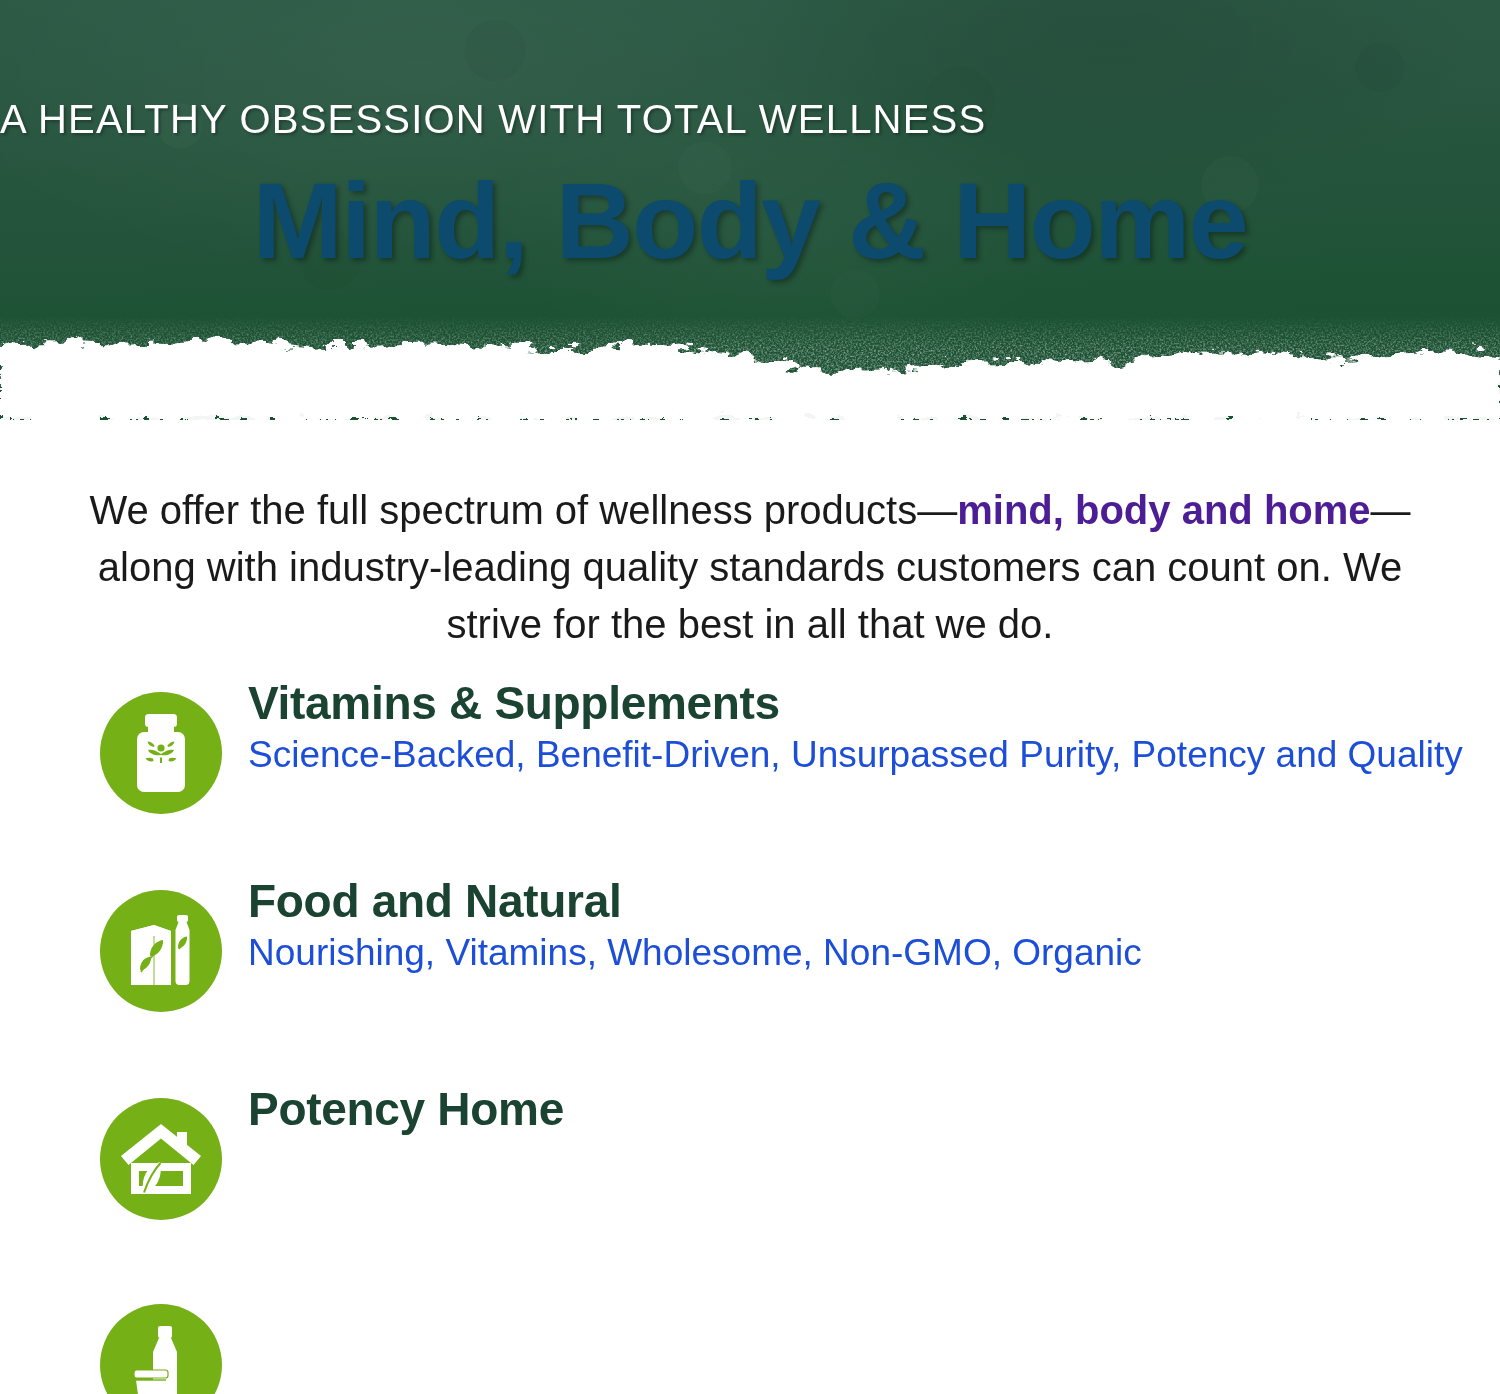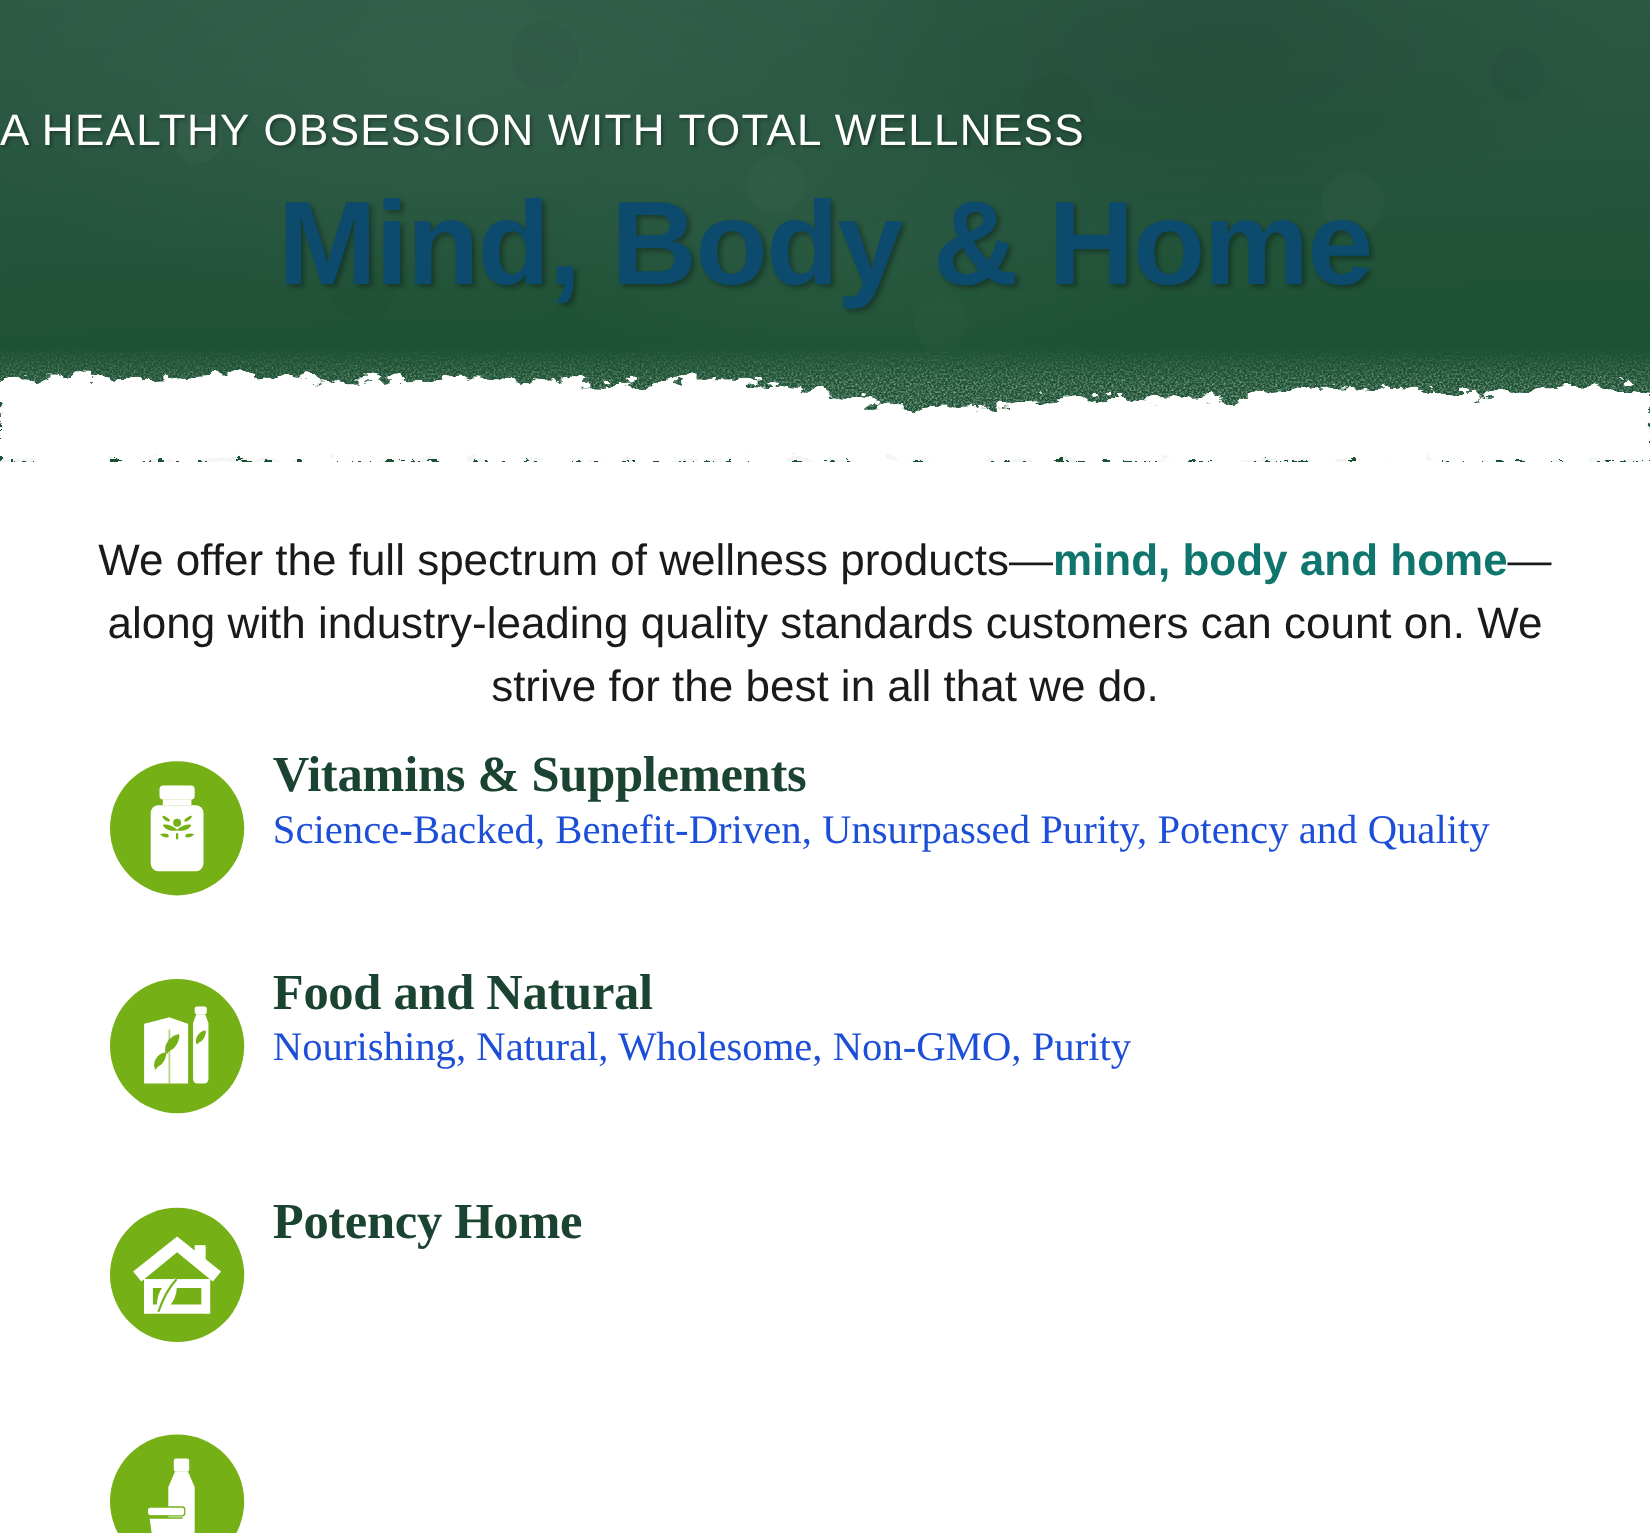--- a/index.html
+++ b/index.html
@@ -64,38 +64,38 @@
     position:absolute; left:0; bottom:34px; width:1500px; height:70px;
     pointer-events:none; opacity:.95;
   }
 
   
   .intro {
     position:absolute; top:482px; left:70px; width:1360px;
     text-align:center; color:#1a1a1a;
     font-size:40px; line-height:1.42; font-weight:400;
   }
-  .intro b { color:#0f766e; font-weight:700; }
+  .intro b { color:#4c1d95; font-weight:700; }
 
   
   .features { position:absolute; top:678px; left:0; width:1500px; }
   .feature {
     position:relative;
     display:flex; align-items:flex-start;
     padding-left:100px;
   }
   .f-icon {
     flex:0 0 122px; width:122px; height:122px;
     border-radius:50%;
     background:#76b017;
     display:flex; align-items:center; justify-content:center;
     margin-top:14px;
   }
   .f-icon svg { display:block; }
-  .f-text { padding-left:26px; padding-top:0;font-family:Liberation Serif, serif; }
+  .f-text { padding-left:26px; padding-top:0; }
   .f-title {
     color:#1b4332; font-weight:700; font-size:46px;
     line-height:1.12; letter-spacing:-.3px; white-space:nowrap;
   }
   .f-desc {
     color:#1d4ed8; font-weight:400; font-size:37px;
     line-height:1.26; margin-top:2px;
   }
 
   
@@ -222,21 +222,21 @@
           <g fill="#76b017">
             <path d="M29 44 C29 36 35 30 42 29 C42.5 37 37 44.5 29.5 45.5 Z"></path>
             <path d="M30 47 L41.5 31" stroke="#76b017" stroke-width="1.5" fill="none"></path>
             <path d="M19 58 C19 51 24 46 30 45.5 C30.5 52 26 58.5 19.5 59.5 Z"></path>
             <path d="M20 61 L29.5 47.5" stroke="#76b017" stroke-width="1.5" fill="none"></path>
           </g>
         </svg>
       </div>
       <div class="f-text">
         <div class="f-title">Food and Natural</div>
-        <div class="f-desc">Nourishing, Natural, Wholesome, Non-GMO, Purity</div>
+        <div class="f-desc">Nourishing, Vitamins, Wholesome, Non-GMO, Organic</div>
       </div>
     </div>
 
     <div class="feature r3">
       <div class="f-icon">
         <svg width="84" height="74" viewBox="0 0 84 74" xmlns="http://www.w3.org/2000/svg">
           <g fill="#ffffff">
 
             <path d="M42 2 L82 34 L74.5 43 L42 16.5 L9.5 43 L2 34 Z"></path>
 

